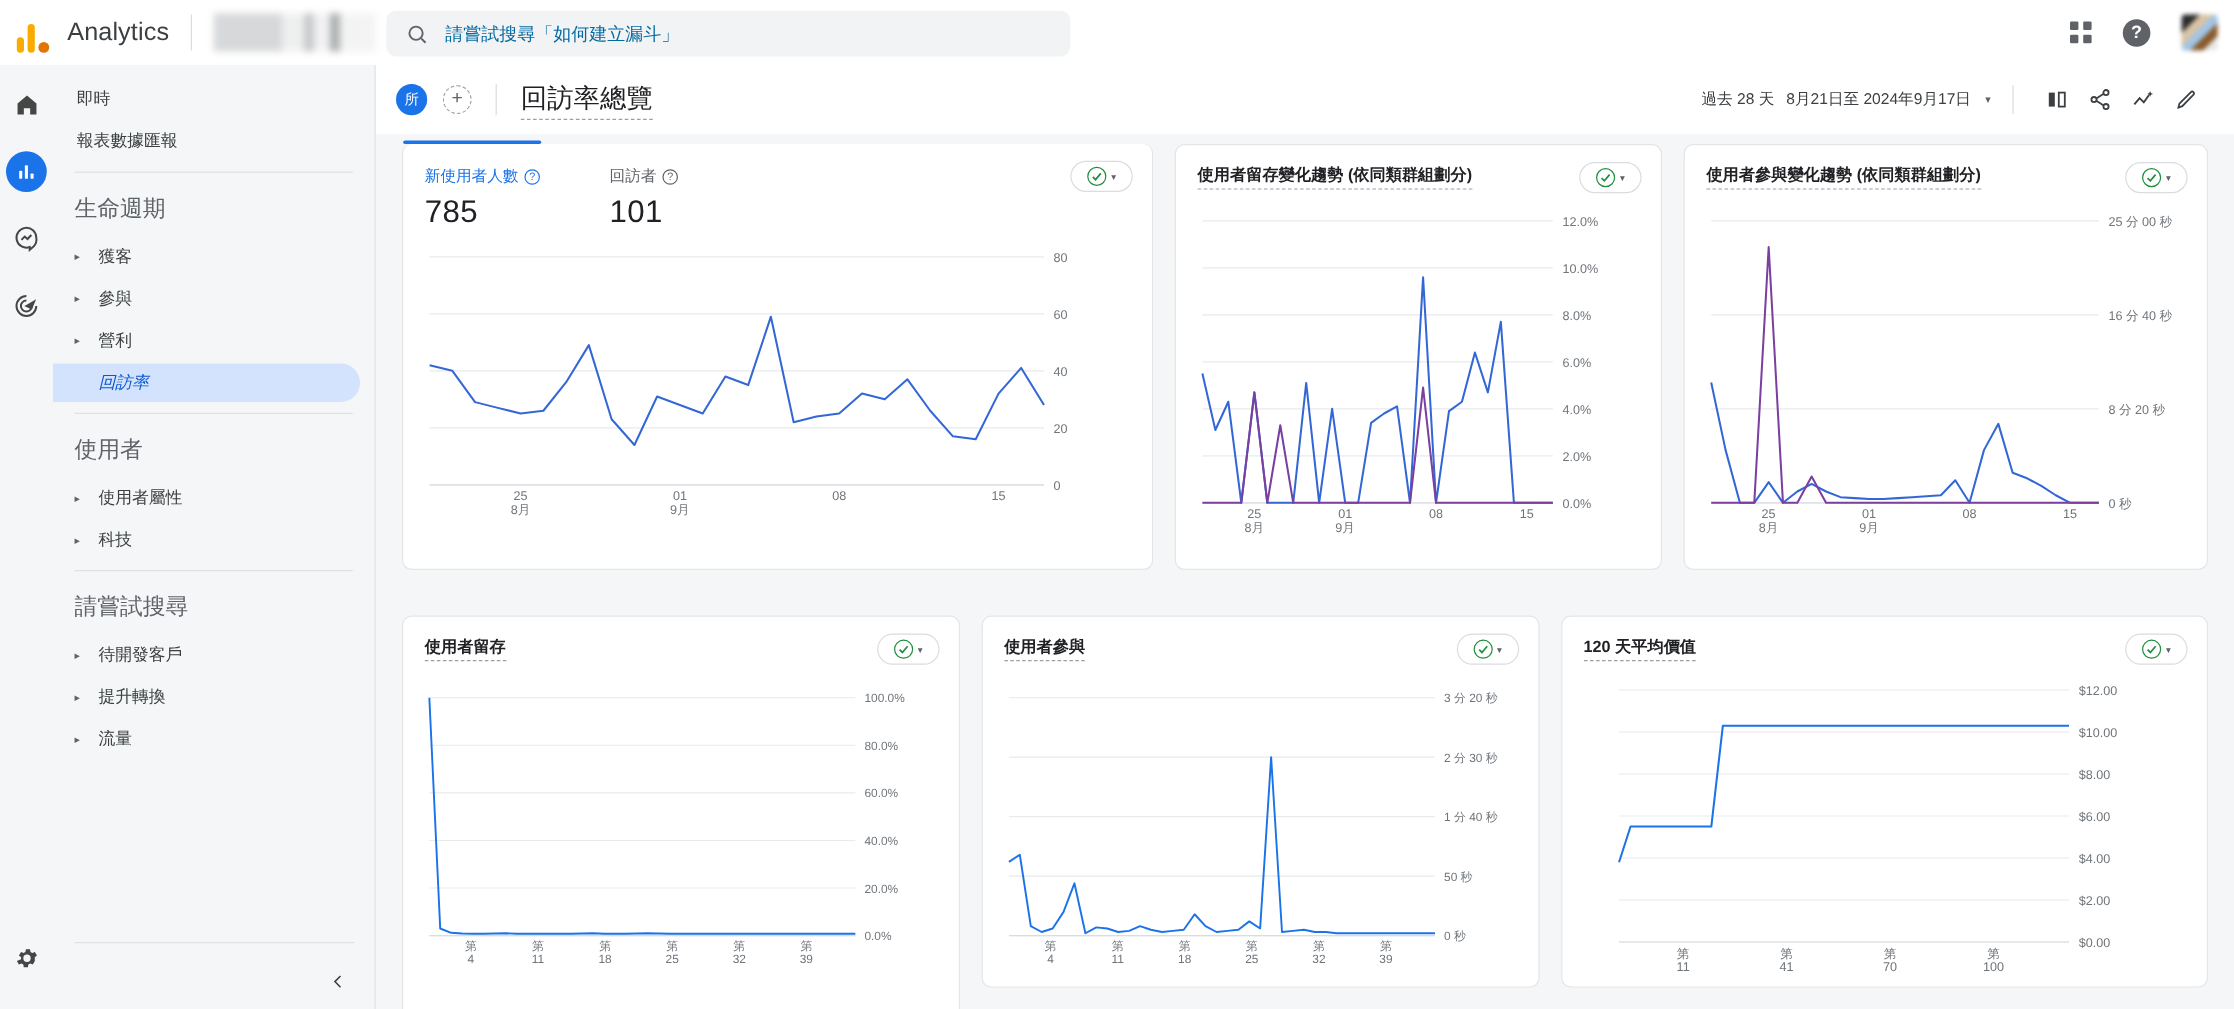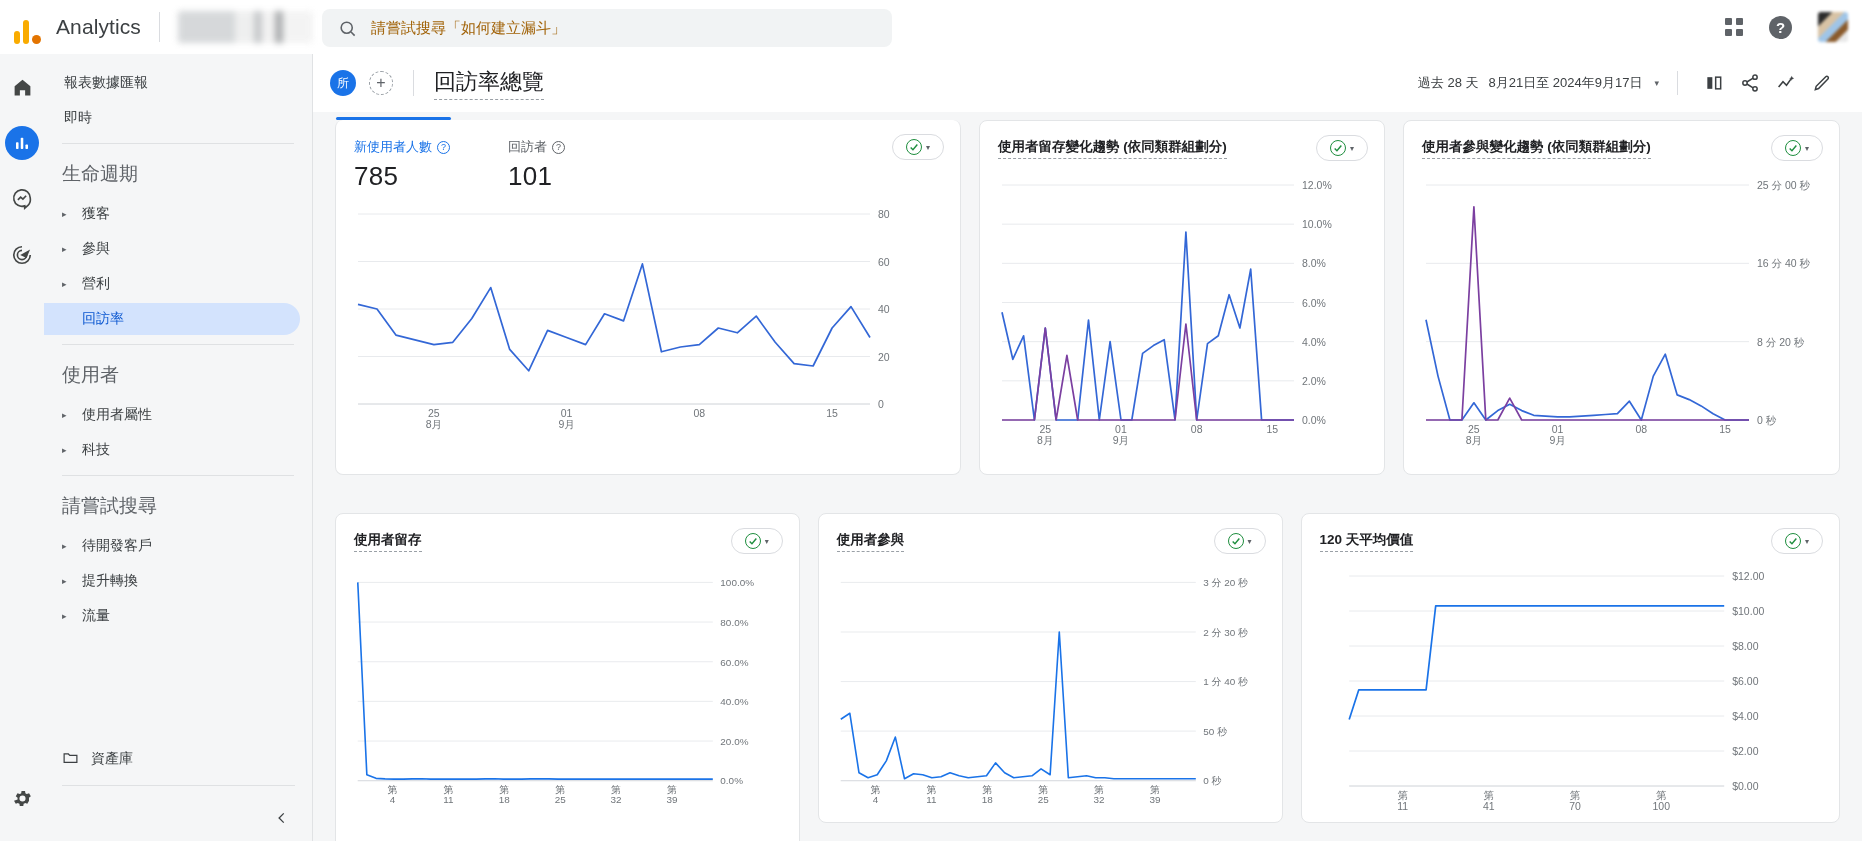--- a/index.html
+++ b/index.html
@@ -25,21 +25,21 @@
     width: 135px; height: 32px;
     background:
       linear-gradient(90deg,#cfd2d4 0 42%, #eceded 42% 56%, #bdc0c2 56% 62%, #f0f0f0 62% 72%, #9ea1a3 72% 78%, #f2f2f2 78% 100%);
     filter: blur(3.2px); opacity: .85; border-radius: 2px;
   }
   .searchbar {
     position: absolute; left: 322px; top: 9px; width: 570px; height: 38px;
     background: #f1f3f4; border-radius: 8px; display: flex; align-items: center;
   }
   .searchbar .s-icon { margin: 0 14px 0 16px; color: #5f6368; display: flex; }
-  .searchbar .s-ph { font-size: 15px; color: #a16207; }
+  .searchbar .s-ph { font-size: 15px; color: #0369a1; }
   .topbar-right { position: absolute; right: 14px; top: 0; height: 54px; display: flex; align-items: center; gap: 26px; }
   .grid-icon { display: grid; grid-template-columns: 7px 7px; grid-template-rows: 7px 7px; gap: 4px; }
   .grid-icon i { background: #5f6368; border-radius: 1px; display: block; }
   .help-icon {
     width: 23px; height: 23px; border-radius: 50%; background: #5f6368; color: #fff;
     font-size: 15px; font-weight: bold; display: flex; align-items: center; justify-content: center;
   }
   .avatar-blur {
     width: 30px; height: 30px; border-radius: 3px;
     background:
@@ -62,21 +62,21 @@
     position: absolute; left: 44px; top: 54px; width: 269px; height: 787px;
     background: #f5f6f7; border-right: 1px solid #e0e2e4; padding-top: 10px;
     z-index: 11;
   }
   .nav-item {
     height: 32px; display: flex; align-items: center;
     padding-left: 18px; font-size: 14px; color: #3c4043;
     margin: 3px 12px 3px 0; border-radius: 0 16px 16px 0; cursor: pointer;
   }
   .nav-item.top { padding-left: 18px; }
-  .nav-item.selected { background: #d3e3fd; color: #0b57d0; }
+  .nav-item.selected { background: #d3e3fd; color: #0b57d0; font-style: italic; }
   .nav-item .caret { width: 16px; font-size: 9px; color: #5f6368; display: inline-block; }
   .nav-item .label { margin-left: 2px; }
   .nav-item.indent .label { margin-left: 4px; }
   .nav-sep { height: 1px; background: #dfe1e3; margin: 9px 18px 9px 18px; }
   .nav-group-title { font-size: 19px; color: #5f6368; padding: 8px 0 8px 18px; }
   .nav-footer { position: absolute; left: 0; bottom: 0; width: 269px; }
   .nav-lib { height: 34px; display: flex; align-items: center; padding-left: 18px; font-size: 14px; color: #3c4043; gap: 12px; }
   .nav-collapse { height: 46px; display: flex; align-items: center; justify-content: flex-end; padding-right: 24px; color: #3c4043; font-size: 17px; }
 
   
@@ -209,24 +209,24 @@
     </div>
     <div class="rail-btn rail-gear">
       <svg width="21" height="21" viewBox="0 0 24 24" fill="currentColor">
           <path d="M19.4 13c.04-.3.06-.63.06-.96s-.02-.66-.06-.96l2.1-1.6-2-3.5-2.5 1a7.6 7.6 0 0 0-1.7-1l-.4-2.6h-4l-.4 2.6c-.6.25-1.2.57-1.7 1l-2.5-1-2 3.5 2.1 1.6c-.04.3-.06.63-.06.96s.02.66.06.96L2.3 14.6l2 3.5 2.5-1c.5.43 1.1.75 1.7 1l.4 2.6h4l.4-2.6c.6-.25 1.2-.57 1.7-1l2.5 1 2-3.5zM12 15.5A3.5 3.5 0 1 1 15.5 12 3.5 3.5 0 0 1 12 15.5z"></path>
         </svg>
     </div>
   </div>
 
   <div class="nav">
     <div class="nav-item top">
+      <span class="label">即時</span>
+    </div>
+    <div class="nav-item top">
       <span class="label">報表數據匯報</span>
-    </div>
-    <div class="nav-item top">
-      <span class="label">即時</span>
     </div>
 
     <div class="nav-sep"></div>
     <div class="nav-group-title">生命週期</div>
     <div class="nav-item indent">
       <span class="caret">▸</span>
       <span class="label">獲客</span>
     </div>
     <div class="nav-item indent">
       <span class="caret">▸</span>
@@ -261,28 +261,20 @@
     <div class="nav-item indent">
       <span class="caret">▸</span>
       <span class="label">提升轉換</span>
     </div>
     <div class="nav-item indent">
       <span class="caret">▸</span>
       <span class="label">流量</span>
     </div>
 
     <div class="nav-footer">
-      <div class="nav-lib">
-        <span>
-          <svg width="17" height="17" viewBox="0 0 24 24" fill="none" stroke="#3c4043" stroke-width="1.7">
-            <path d="M3 7h6l2 2h10v10H3z"></path>
-          </svg>
-        </span>
-        <span>資產庫</span>
-      </div>
       <div class="nav-sep"></div>
       <div class="nav-collapse">
         <svg width="14" height="14" viewBox="0 0 24 24" fill="none" stroke="#3c4043" stroke-width="2.2">
             <polyline points="15 4 7 12 15 20"></polyline>
           </svg>
       </div>
     </div>
   </div>
 
   <div class="page-header">

